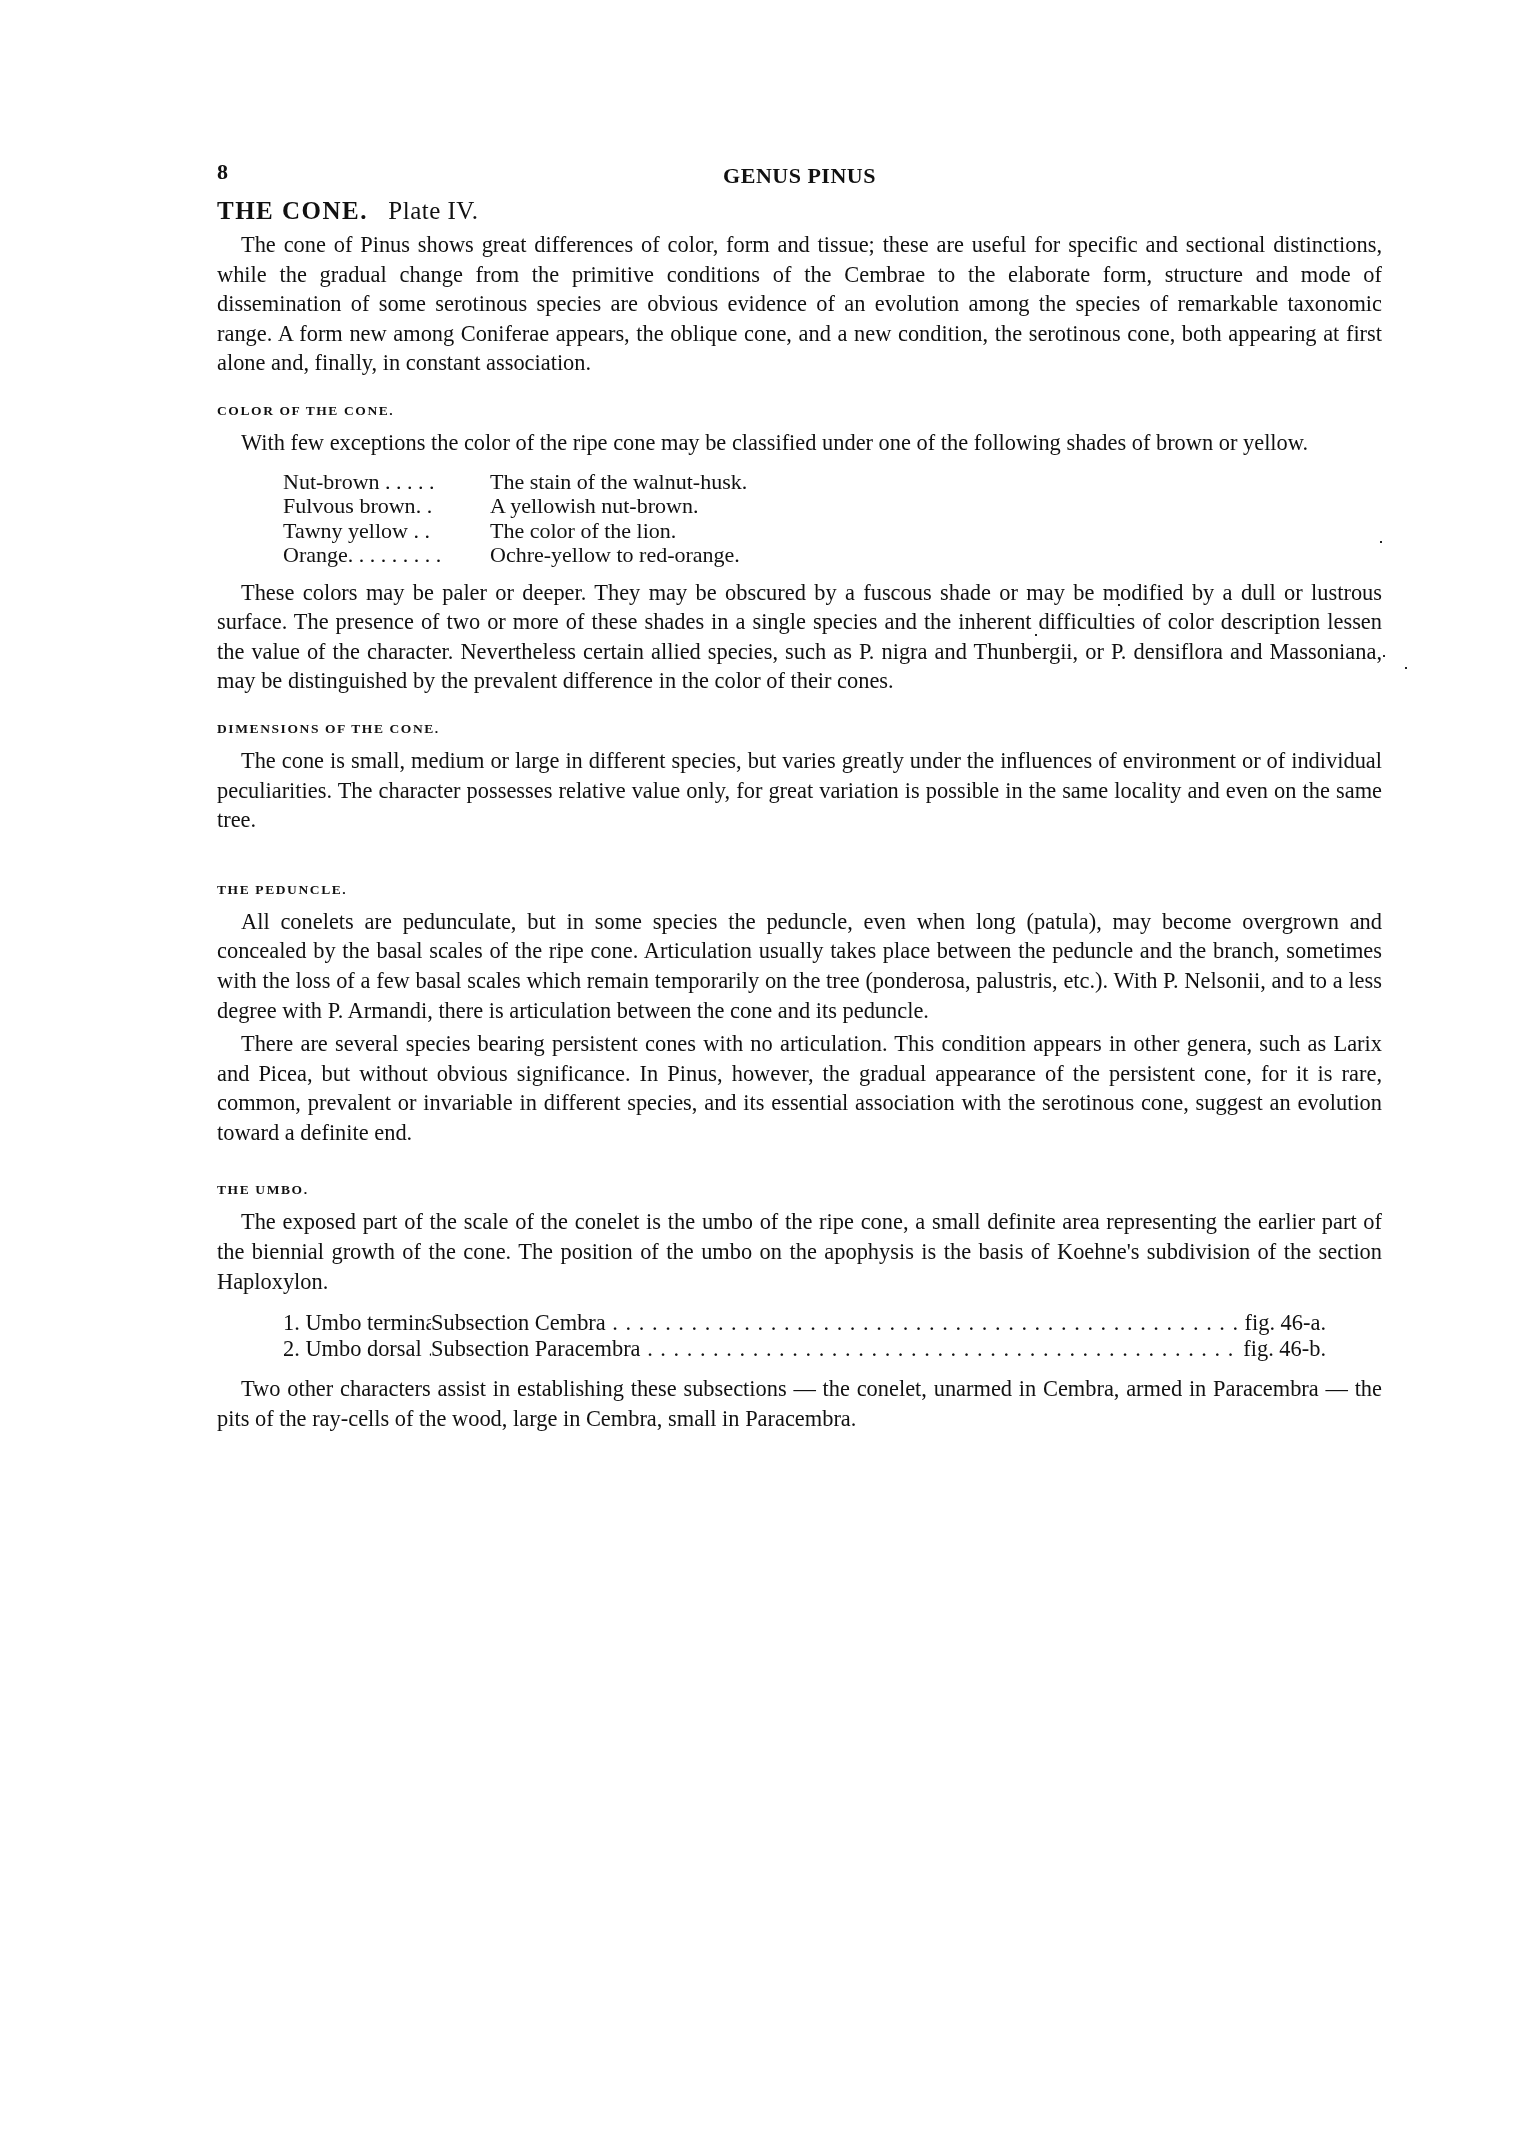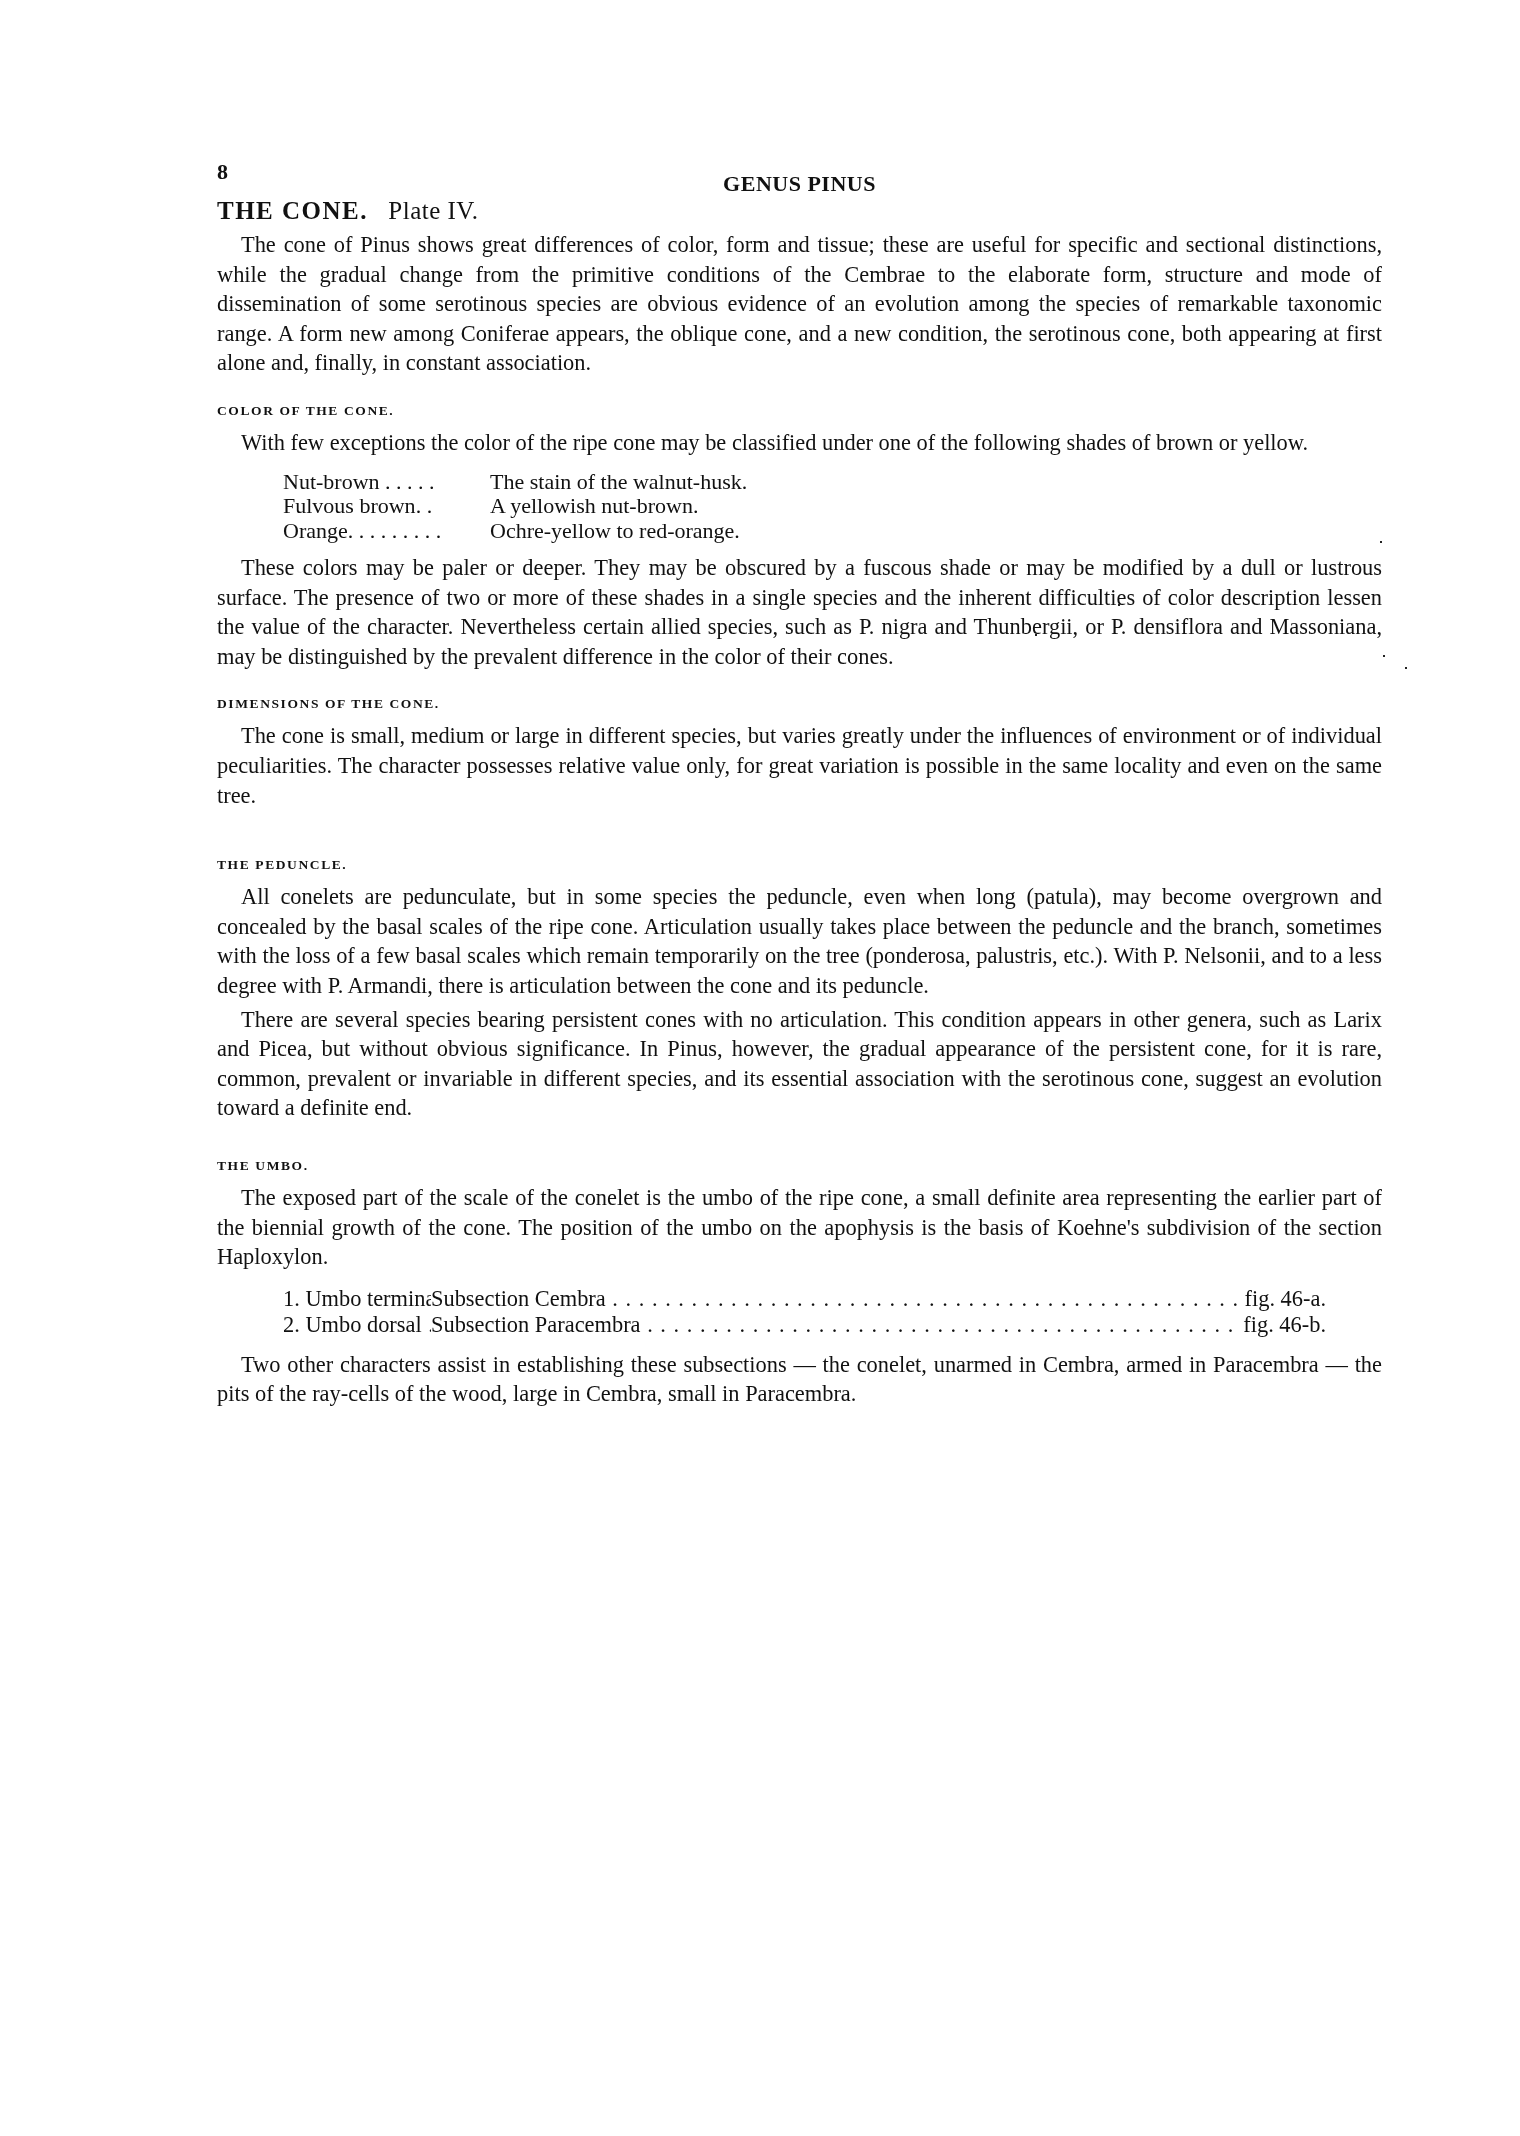--- a/index.html
+++ b/index.html
@@ -29,21 +29,21 @@
     }
     .running-head .pageno {
       position: absolute;
       left: 0;
       top: 4px;
     }
     .running-head .title {
       position: absolute;
       left: 0;
       right: 0;
-      top: 16px;
+      top: 8px;
       text-align: center;
       letter-spacing: 0.5px;
     }
     .chapter-head {
       margin-top: 9px;
       font-size: 25px;
       line-height: 30px;
       letter-spacing: 0.5px;
     }
     .chapter-head .caps {
@@ -141,20 +141,24 @@
   <div class="color-list">
     <div class="color-row">
       <span class="color-term"><span>Nut-brown</span><span> . . . . .</span></span>
       <span>The stain of the walnut-husk.</span>
     </div>
     <div class="color-row">
       <span class="color-term"><span>Fulvous brown</span><span>. .</span></span>
       <span>A yellowish nut-brown.</span>
     </div>
     <div class="color-row">
+      <span class="color-term"><span>Tawny yellow</span><span> . .</span></span>
+      <span>The color of the lion.</span>
+    </div>
+    <div class="color-row">
       <span class="color-term"><span>Orange</span><span>. . . . . . . . .</span></span>
       <span>Ochre-yellow to red-orange.</span>
     </div>
   </div>
 
   <p class="body">These colors may be paler or deeper. They may be obscured by a fuscous shade or may be modified by a dull or lustrous surface. The presence of two or more of these shades in a single species and the inherent difficulties of color description lessen the value of the character. Nevertheless certain allied species, such as P. nigra and Thunbergii, or P. densiflora and Massoniana, may be distinguished by the prevalent difference in the color of their cones.</p>
 
   <div class="section-head">Dimensions of the cone.</div>
   <p class="body">The cone is small, medium or large in different species, but varies greatly under the influences of environment or of individual peculiarities. The character possesses relative value only, for great variation is possible in the same locality and even on the same tree.</p>
 

